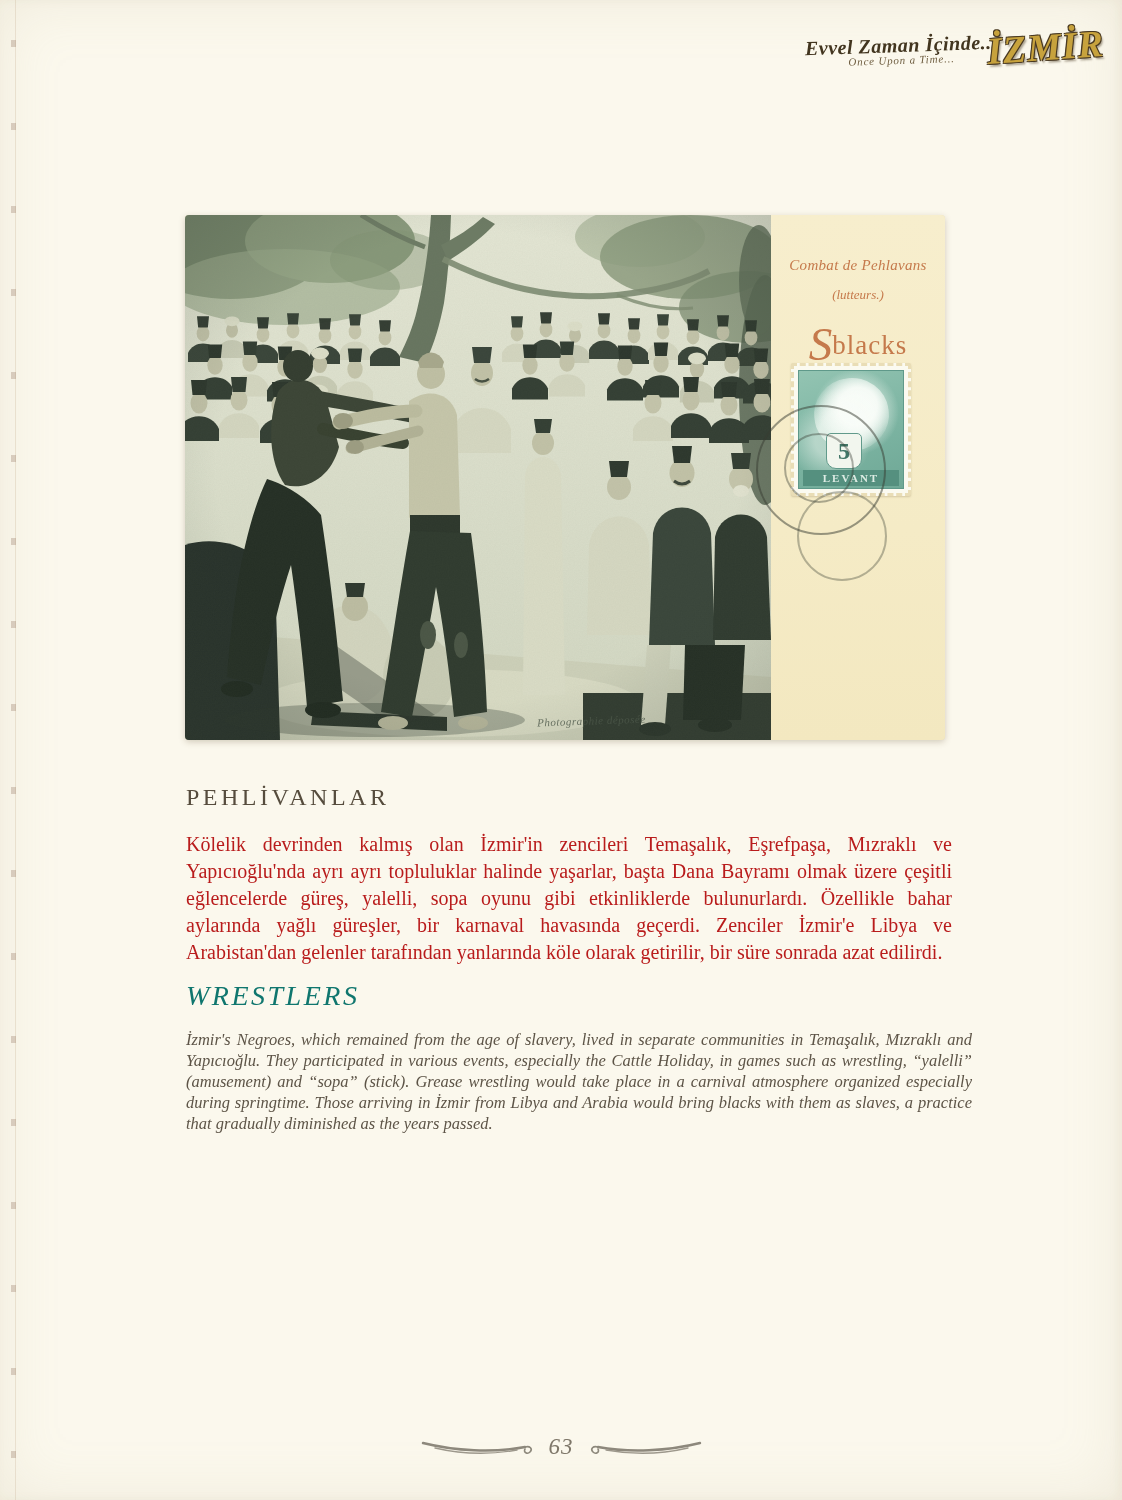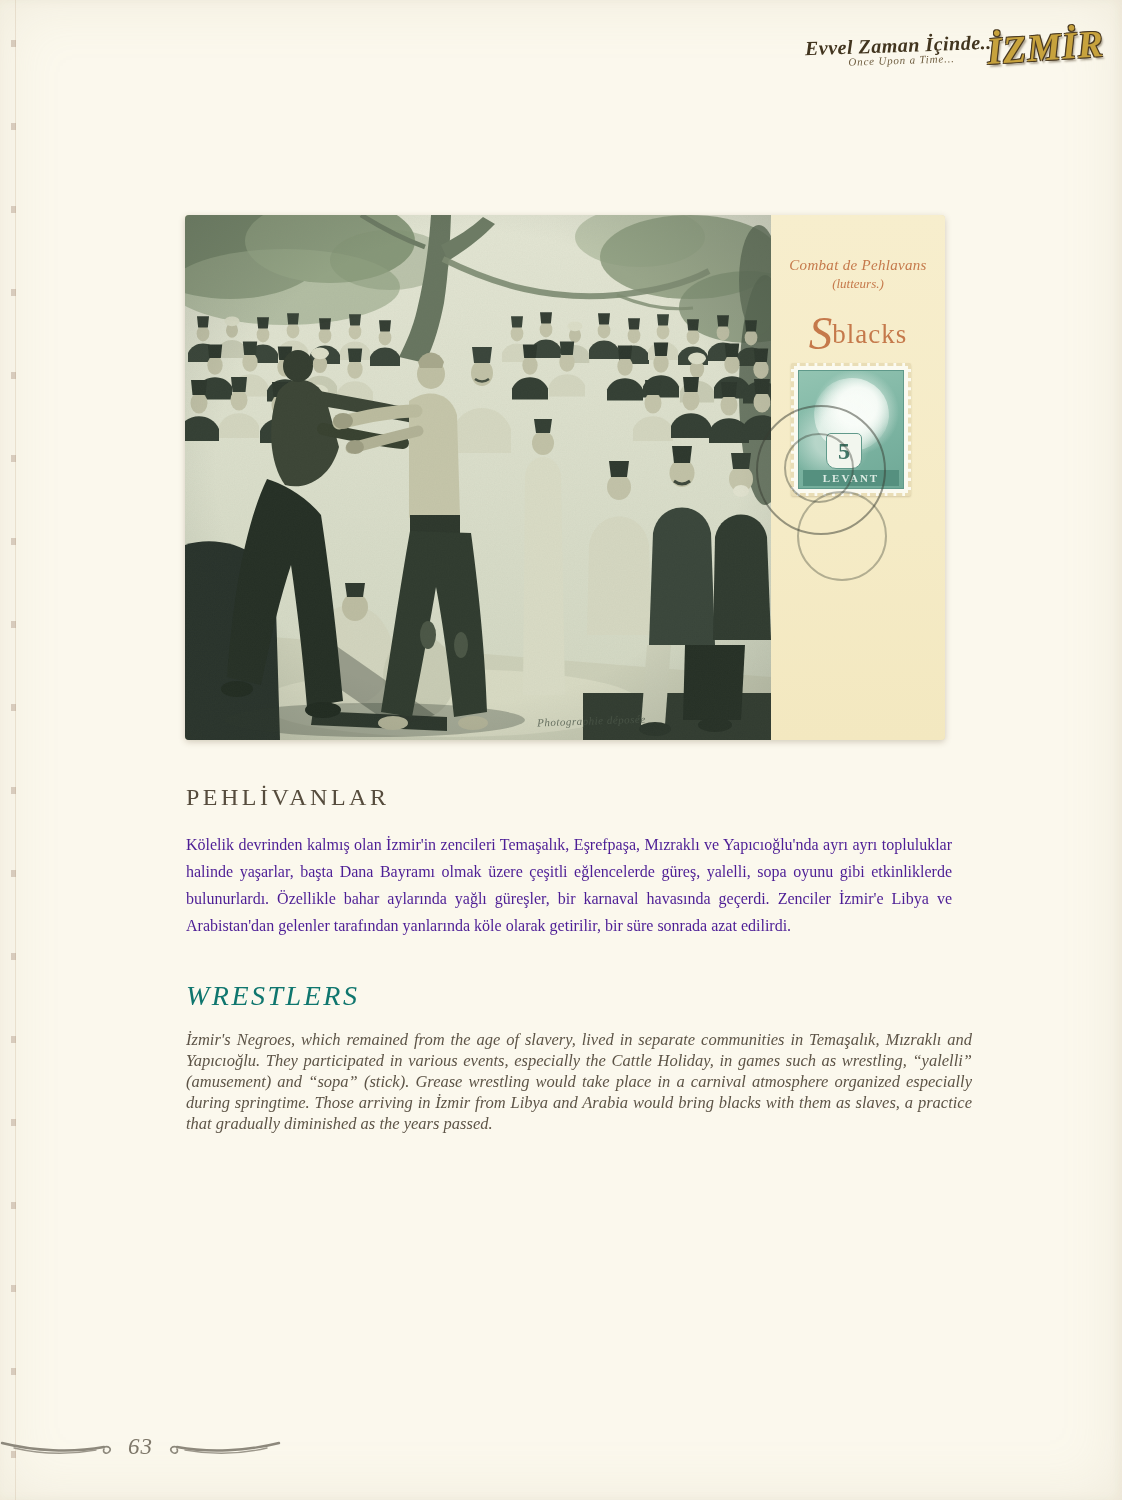--- a/index.html
+++ b/index.html
@@ -59,21 +59,21 @@
     position:absolute;left:352px;top:498px;width:200px;
     font-style:italic;font-size:11px;color:#4d584a;opacity:.8;
     transform:rotate(-2deg);letter-spacing:.5px;
   }
   .panel{
     position:absolute;left:586px;top:0;width:174px;height:525px;
     background:linear-gradient(180deg,#f7eecd 0%,#f5ebc6 60%,#f3e8c0 100%);
   }
   .pc-caption{margin-top:42px;text-align:center;color:#c5794b;}
   .pc-caption-l1{font-style:italic;font-size:15px;letter-spacing:.3px;}
-  .pc-caption-l2{font-style:italic;font-size:13px;margin-top:2px;}
+  .pc-caption-l2{font-style:italic;font-size:13px;margin-top:13px;}
   .pc-city{
     margin-top:14px;text-align:center;color:#c5794b;font-size:27px;
     letter-spacing:1px;
   }
   .pc-city .big-s{
     font-size:47px;font-style:italic;vertical-align:-6px;letter-spacing:0;
   }
   
   .stamp{
     position:absolute;left:20px;top:148px;width:120px;height:133px;
@@ -120,34 +120,34 @@
     position:absolute;left:26px;top:276px;width:86px;height:86px;
     border:2.5px solid rgba(55,60,50,.35);border-radius:50%;
   }
   
   .sec-title-tr{
     position:absolute;left:186px;top:784px;
     font-size:24px;letter-spacing:3.5px;color:#564c3d;font-weight:400;
   }
   .sec-body-tr{
     position:absolute;left:186px;top:831px;width:766px;
-    font-size:16px;line-height:27px;color:#4c1d95;text-align:justify;
+    font-size:20px;line-height:27px;color:#b91c1c;text-align:justify;
   }
   .sec-title-en{
     position:absolute;left:186px;top:980px;
     font-size:28px;font-style:italic;letter-spacing:2.5px;color:#0f766e;font-weight:400;
   }
   .sec-body-en{
     position:absolute;left:186px;top:1029px;width:786px;
     font-size:16.5px;line-height:21px;font-style:italic;color:#5d5447;text-align:justify;
   }
   
   .footer{
     position:absolute;left:0;top:1434px;width:100%;
-    display:flex;align-items:center;gap:12px;
+    display:flex;align-items:center;justify-content:center;gap:12px;
   }
   .page-number{
     font-style:italic;font-size:23px;color:#7e7769;letter-spacing:1px;
   }
   .flourish{display:block;}
 </style>
 </head>
 <body>
 
 <div class="page">

